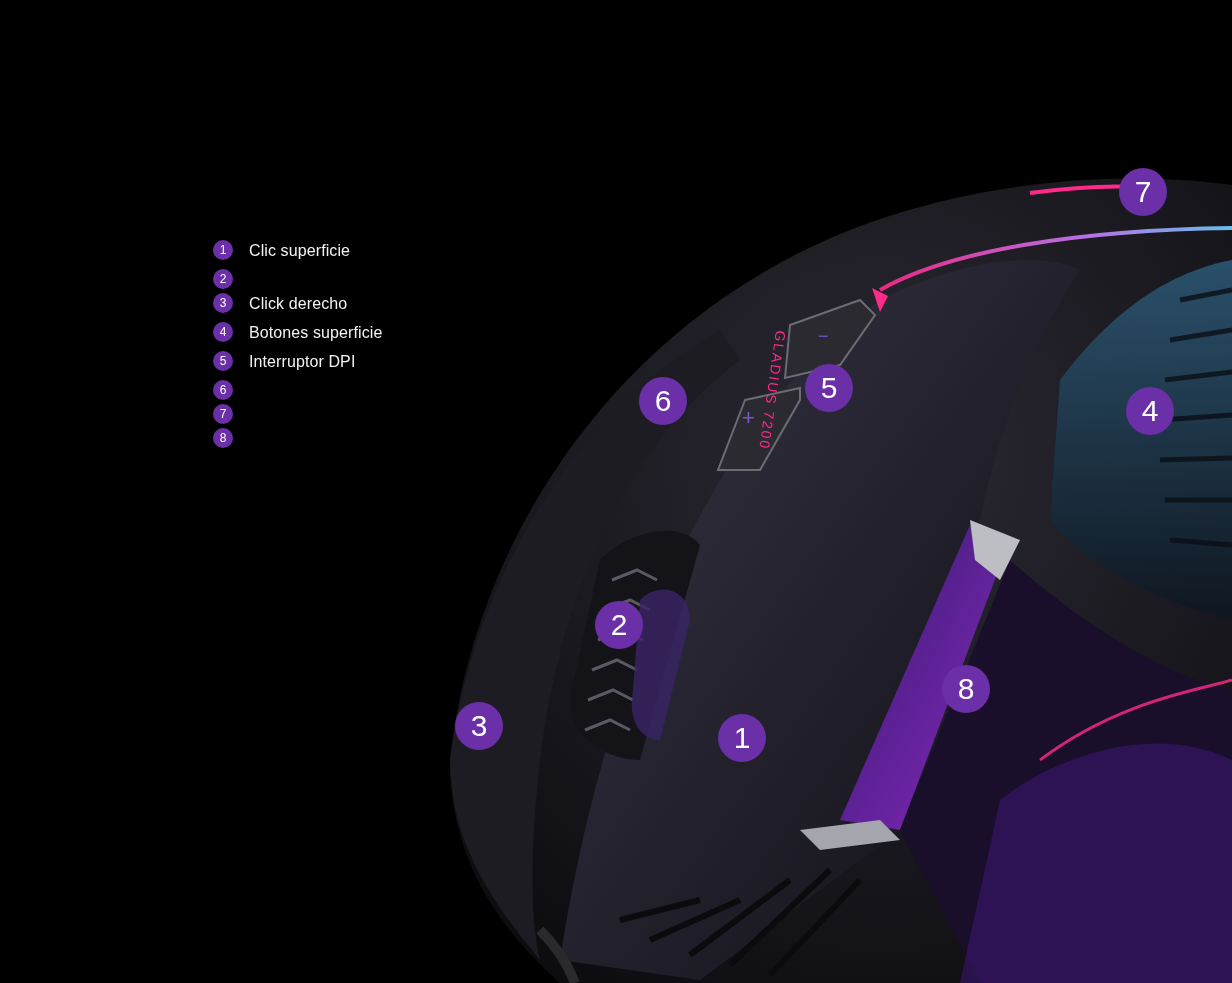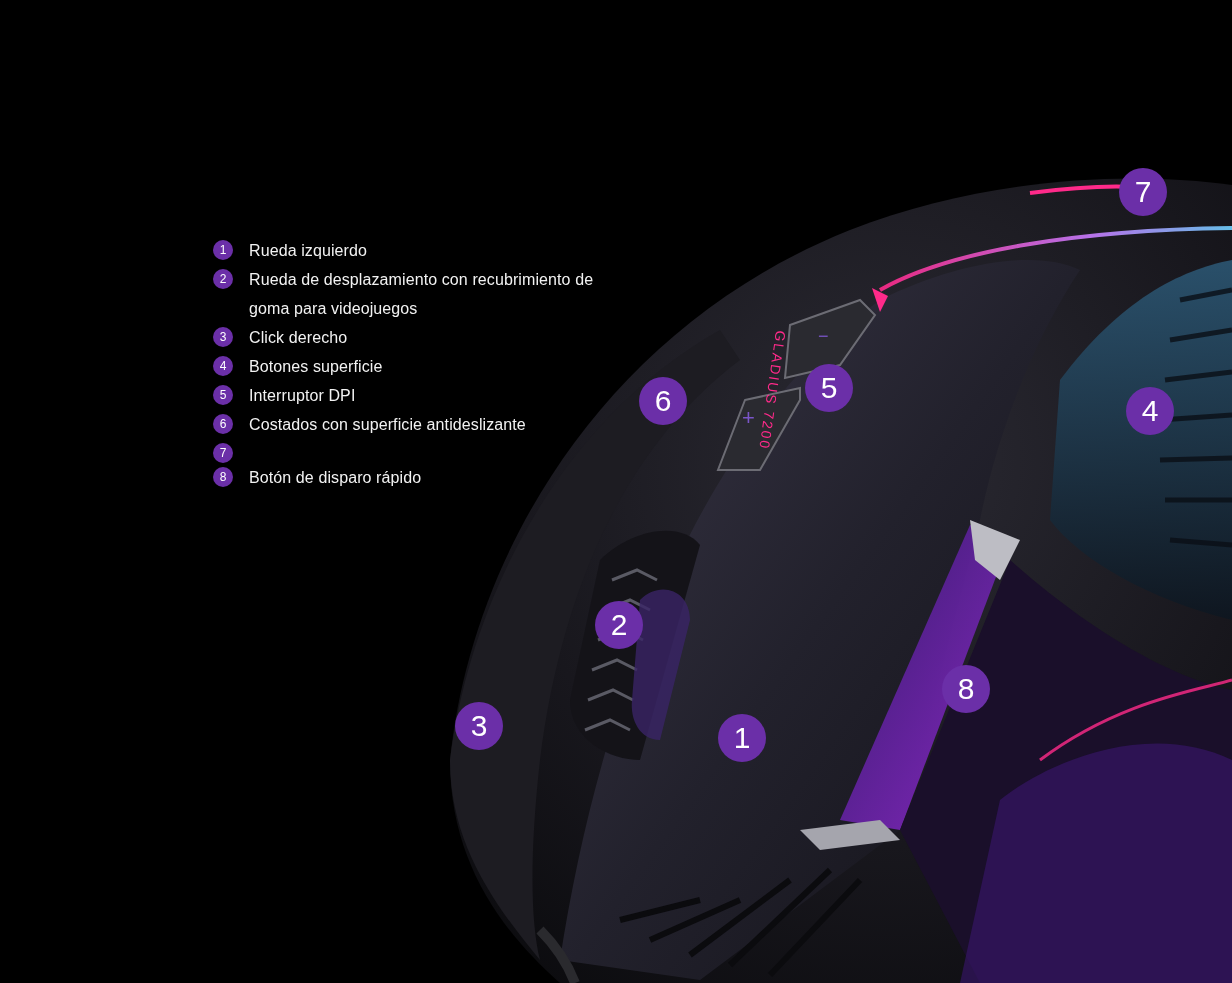--- a/index.html
+++ b/index.html
@@ -110,48 +110,45 @@
       <line x1="730" y1="965" x2="830" y2="870"></line>
       <line x1="770" y1="975" x2="860" y2="880"></line>
     </g>
 
     <path d="M540 930 C 560 950, 570 970, 575 983" stroke="#2a2a2e" stroke-width="10" fill="none"></path>
   </svg>
 
   <div class="legend">
     <div class="legend-item">
       <span class="legend-num">1</span>
-      <span class="legend-text">Rueda izquierdo</span>
+      <span class="legend-text">Clic superficie</span>
     </div>
     <div class="legend-item">
       <span class="legend-num">2</span>
-      <span class="legend-text" style="width:360px">Rueda de desplazamiento con recubrimiento de goma para videojuegos</span>
     </div>
     <div class="legend-item">
       <span class="legend-num">3</span>
       <span class="legend-text">Click derecho</span>
     </div>
     <div class="legend-item">
       <span class="legend-num">4</span>
       <span class="legend-text">Botones superficie</span>
     </div>
     <div class="legend-item">
       <span class="legend-num">5</span>
       <span class="legend-text">Interruptor DPI</span>
     </div>
     <div class="legend-item">
       <span class="legend-num">6</span>
-      <span class="legend-text">Costados con superficie antideslizante</span>
     </div>
     <div class="legend-item">
       <span class="legend-num">7</span>
     </div>
     <div class="legend-item">
       <span class="legend-num">8</span>
-      <span class="legend-text">Botón de disparo rápido</span>
     </div>
   </div>
 
   <div class="callout" style="left:742px; top:738px;">1</div>
   <div class="callout" style="left:619px; top:625px;">2</div>
   <div class="callout" style="left:479px; top:726px;">3</div>
   <div class="callout" style="left:1150px; top:411px;">4</div>
   <div class="callout" style="left:829px; top:388px;">5</div>
   <div class="callout" style="left:663px; top:401px;">6</div>
   <div class="callout" style="left:1143px; top:192px;">7</div>

